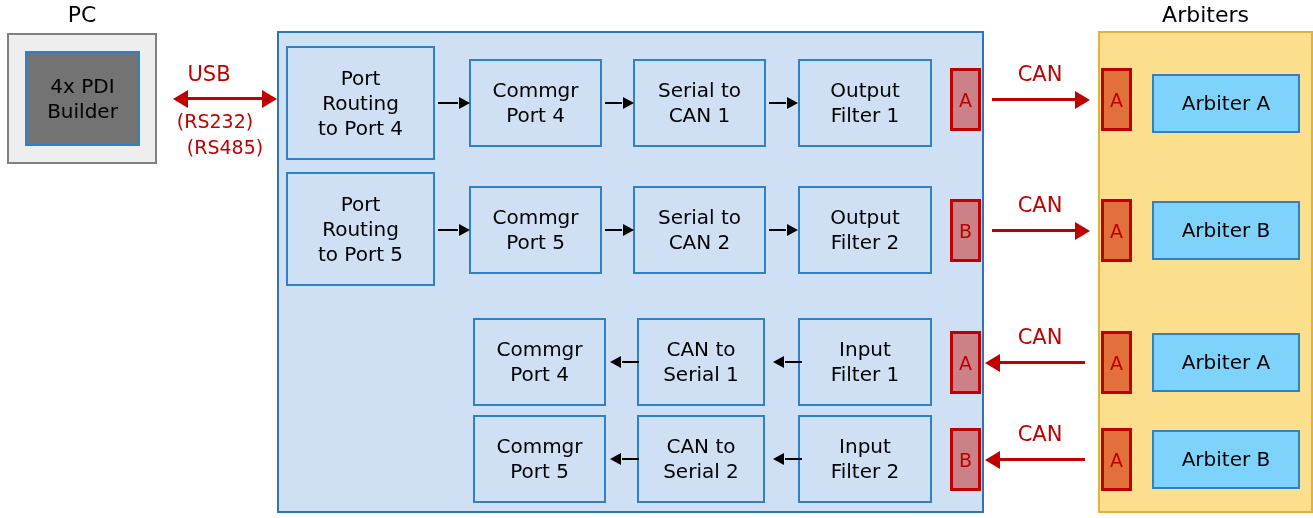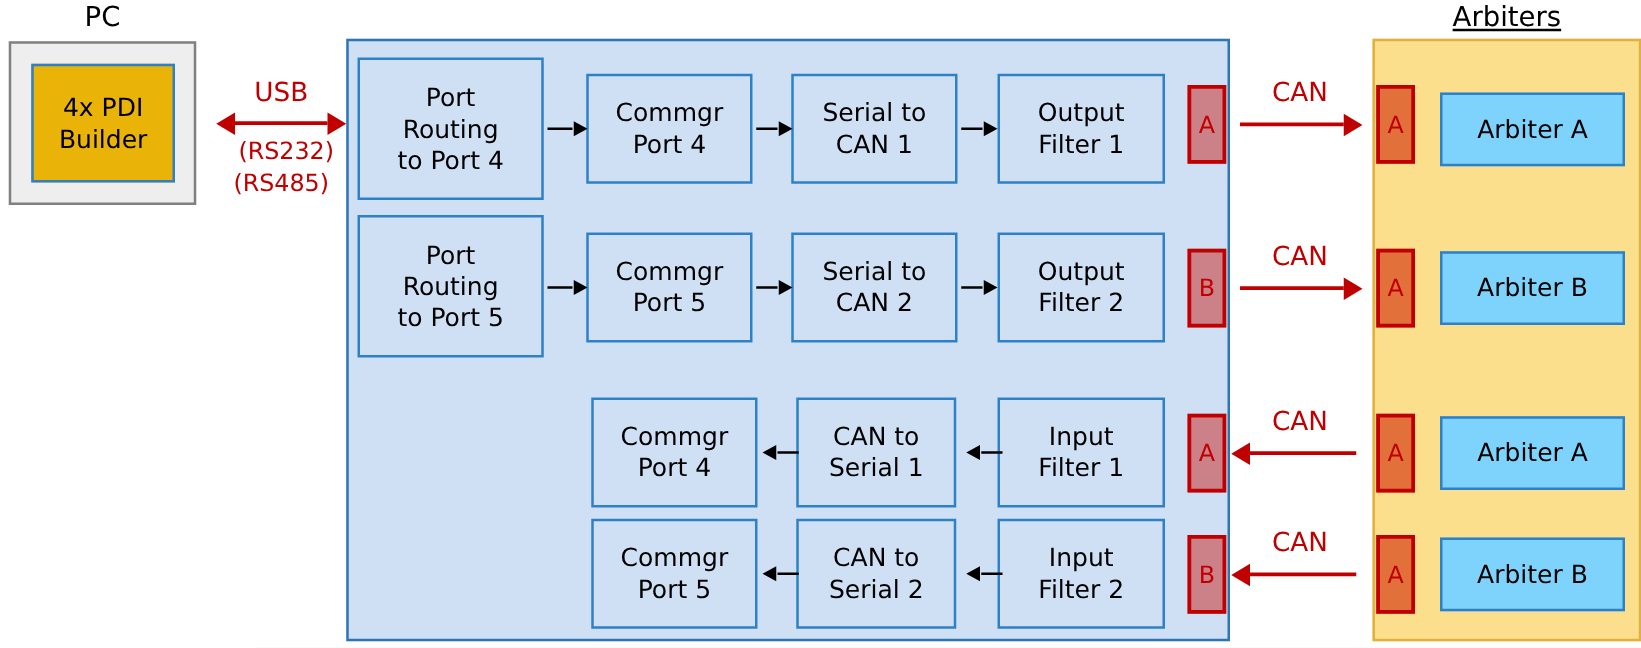--- a/index.html
+++ b/index.html
@@ -53,21 +53,21 @@
     display: flex;
     align-items: center;
     justify-content: center;
     text-align: center;
     color: #000000;
     font-size: 20px;
     line-height: 25px;
     white-space: pre-line;
   }
   .pbox.on-grey {
-    background: #eab308;
+    background: #737373;
   }
   .pbox.on-yellow {
     background: #7dd3fc;
   }
 
   
   .chip {
     position: absolute;
     box-sizing: border-box;
     border: 3px solid #c00000;
@@ -164,29 +164,29 @@
     font-size: 19px;
     line-height: 23px;
   }
 </style>
 </head>
 <body>
 
 <div id="stage">
 
   <div class="section-title" style="left:7px; top:2px; width:150px;">PC</div>
-  <div class="section-title" style="left:1098px; top:2px; width:215px;text-decoration:underline;">Arbiters</div>
+  <div class="section-title" style="left:1098px; top:2px; width:215px;">Arbiters</div>
 
   <div class="region region-pc" style="left:7px; top:33px; width:150px; height:131px;"></div>
   <div class="pbox on-grey" style="left:25px; top:51px; width:115px; height:95px;">4x PDI
 Builder</div>
 
-  <div class="rlabel" style="left:180px; top:62px; width:90px;">USB</div>
+  <div class="rlabel" style="left:164px; top:62px; width:90px;">USB</div>
   <div class="rarrow both" style="left:188px; top:97px; width:74px;"></div>
-  <div class="rlabel small" style="left:182px; top:110px; width:94px;">(RS232)</div>
+  <div class="rlabel small" style="left:168px; top:110px; width:94px;">(RS232)</div>
   <div class="rlabel small" style="left:178px; top:136px; width:94px;">(RS485)</div>
 
   <div class="region region-device" style="left:277px; top:31px; width:707px; height:482px;"></div>
 
   <div class="pbox" style="left:286px; top:46px; width:149px; height:114px;">Port
 Routing
 to Port 4</div>
   <div class="barrow right" style="left:438px; top:102px; width:20px;"></div>
   <div class="pbox" style="left:469px; top:59px; width:133px; height:88px;">Commgr
 Port 4</div>

